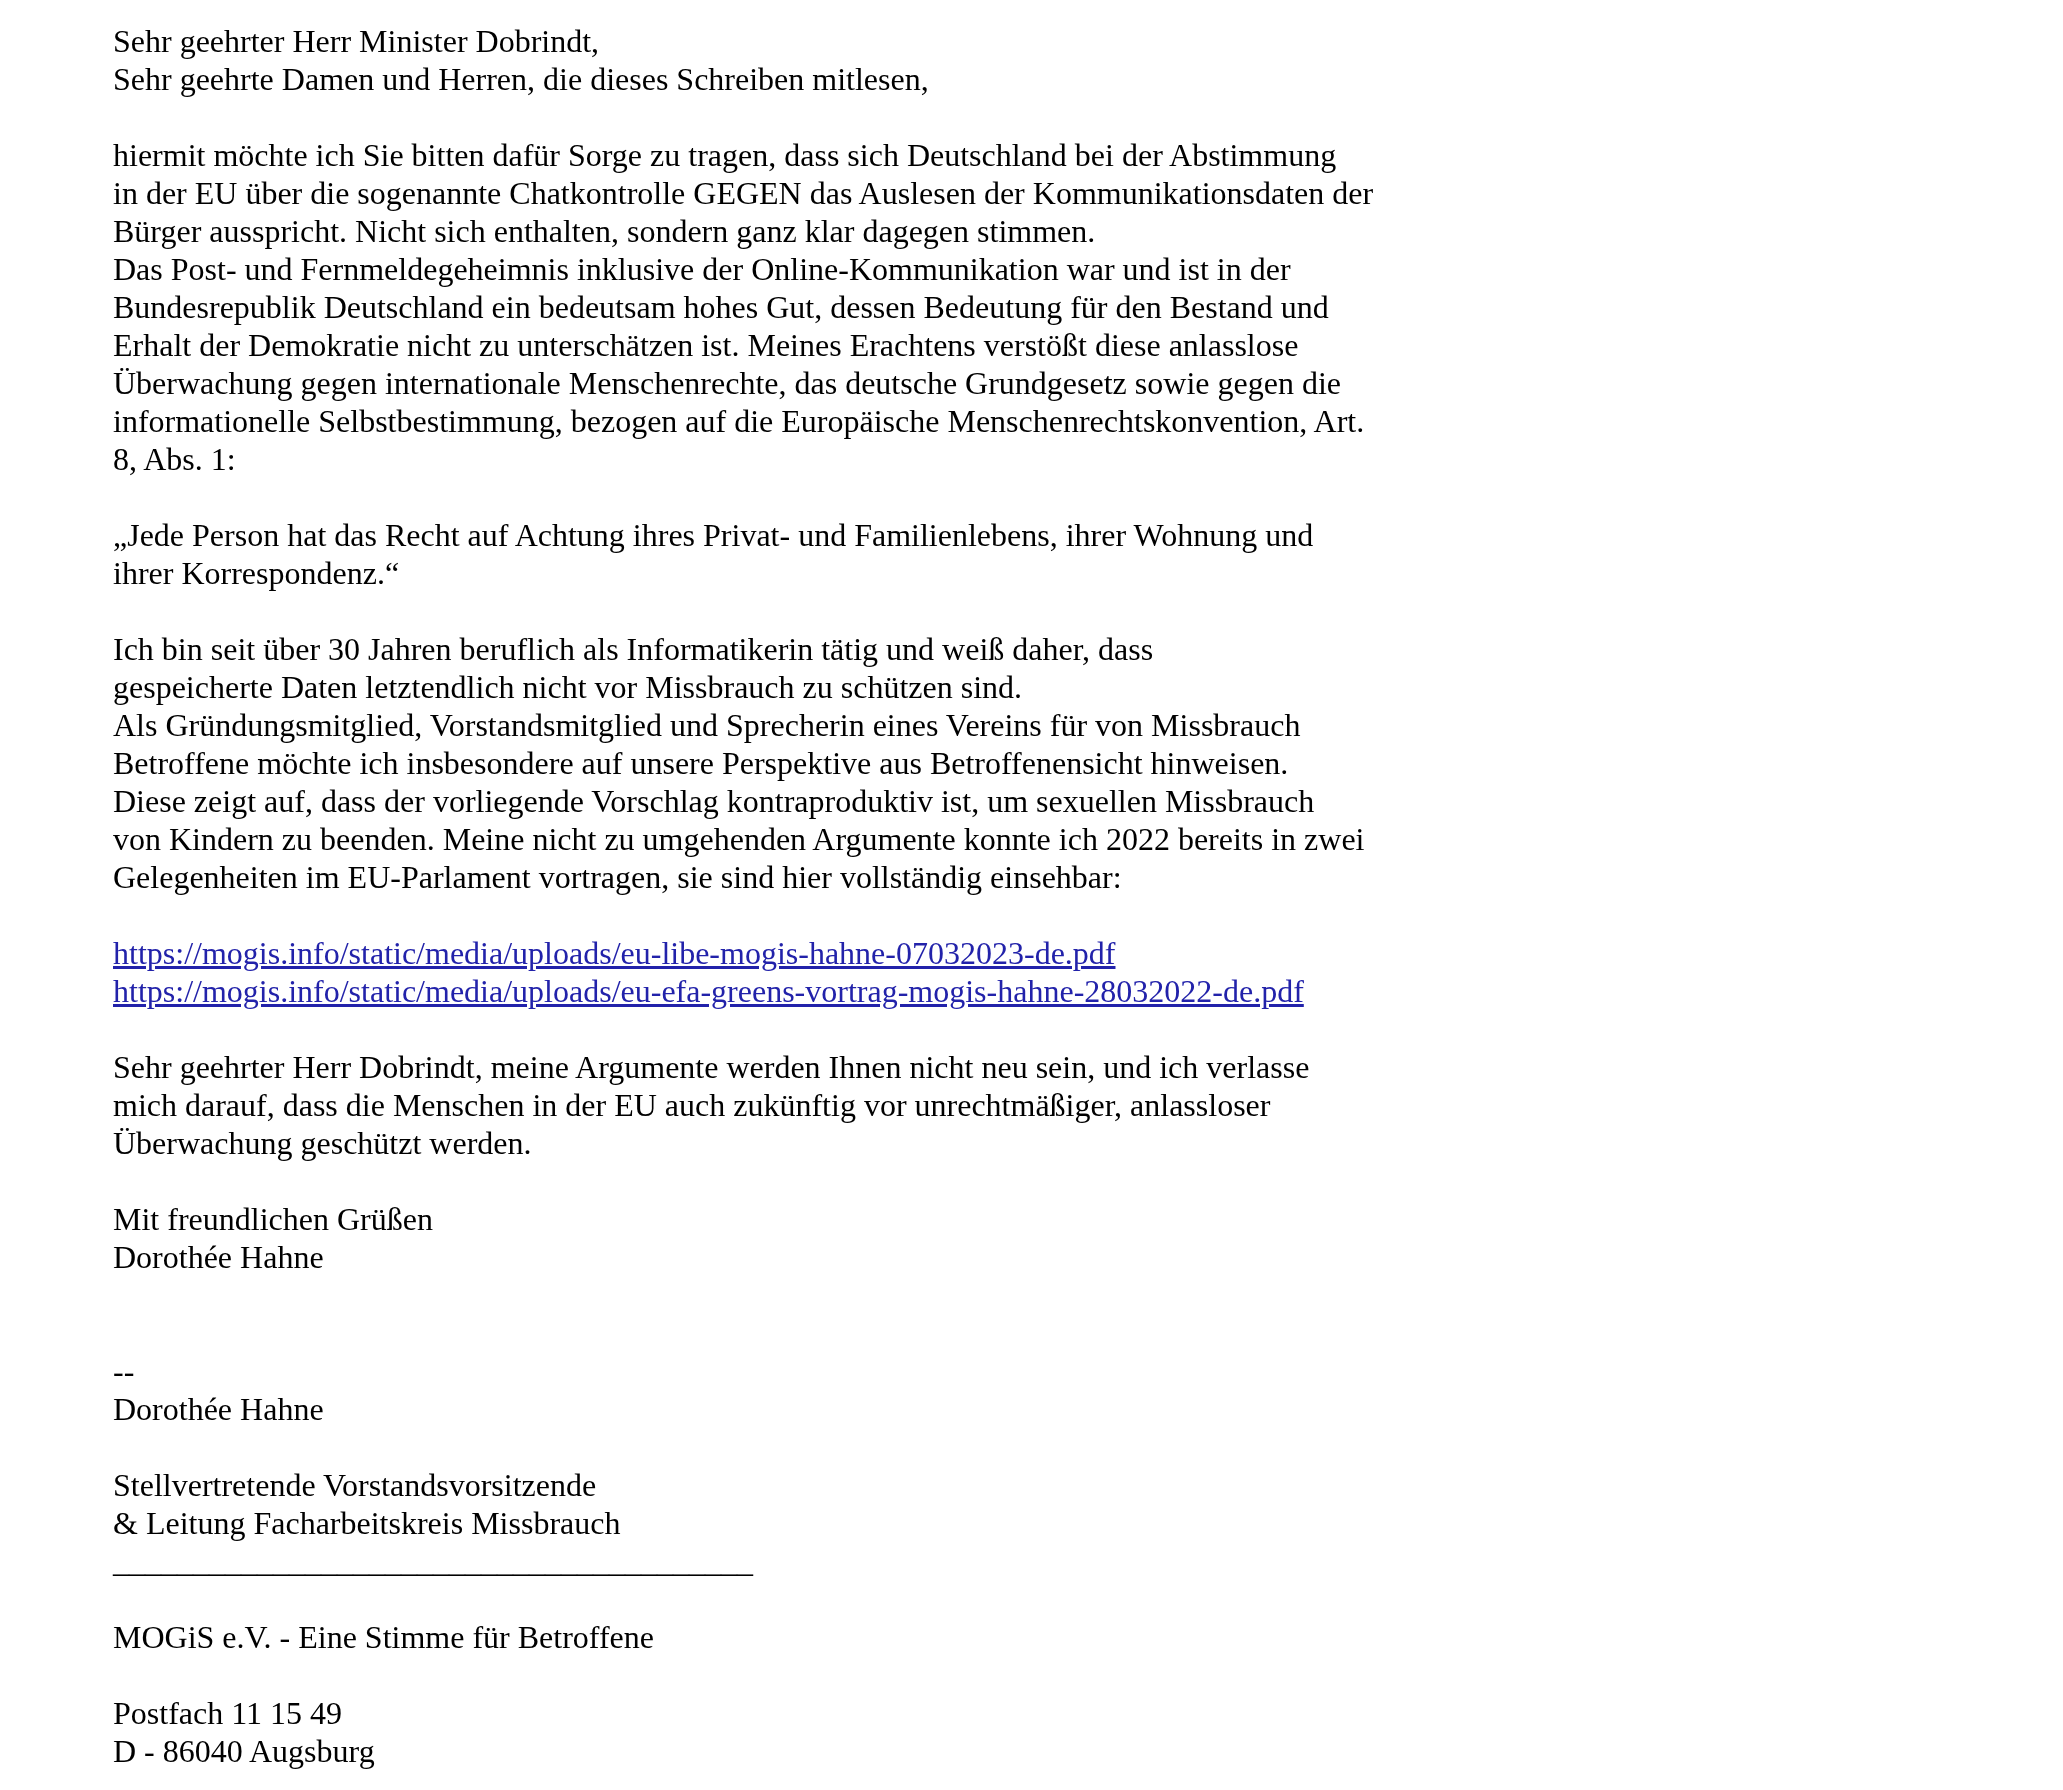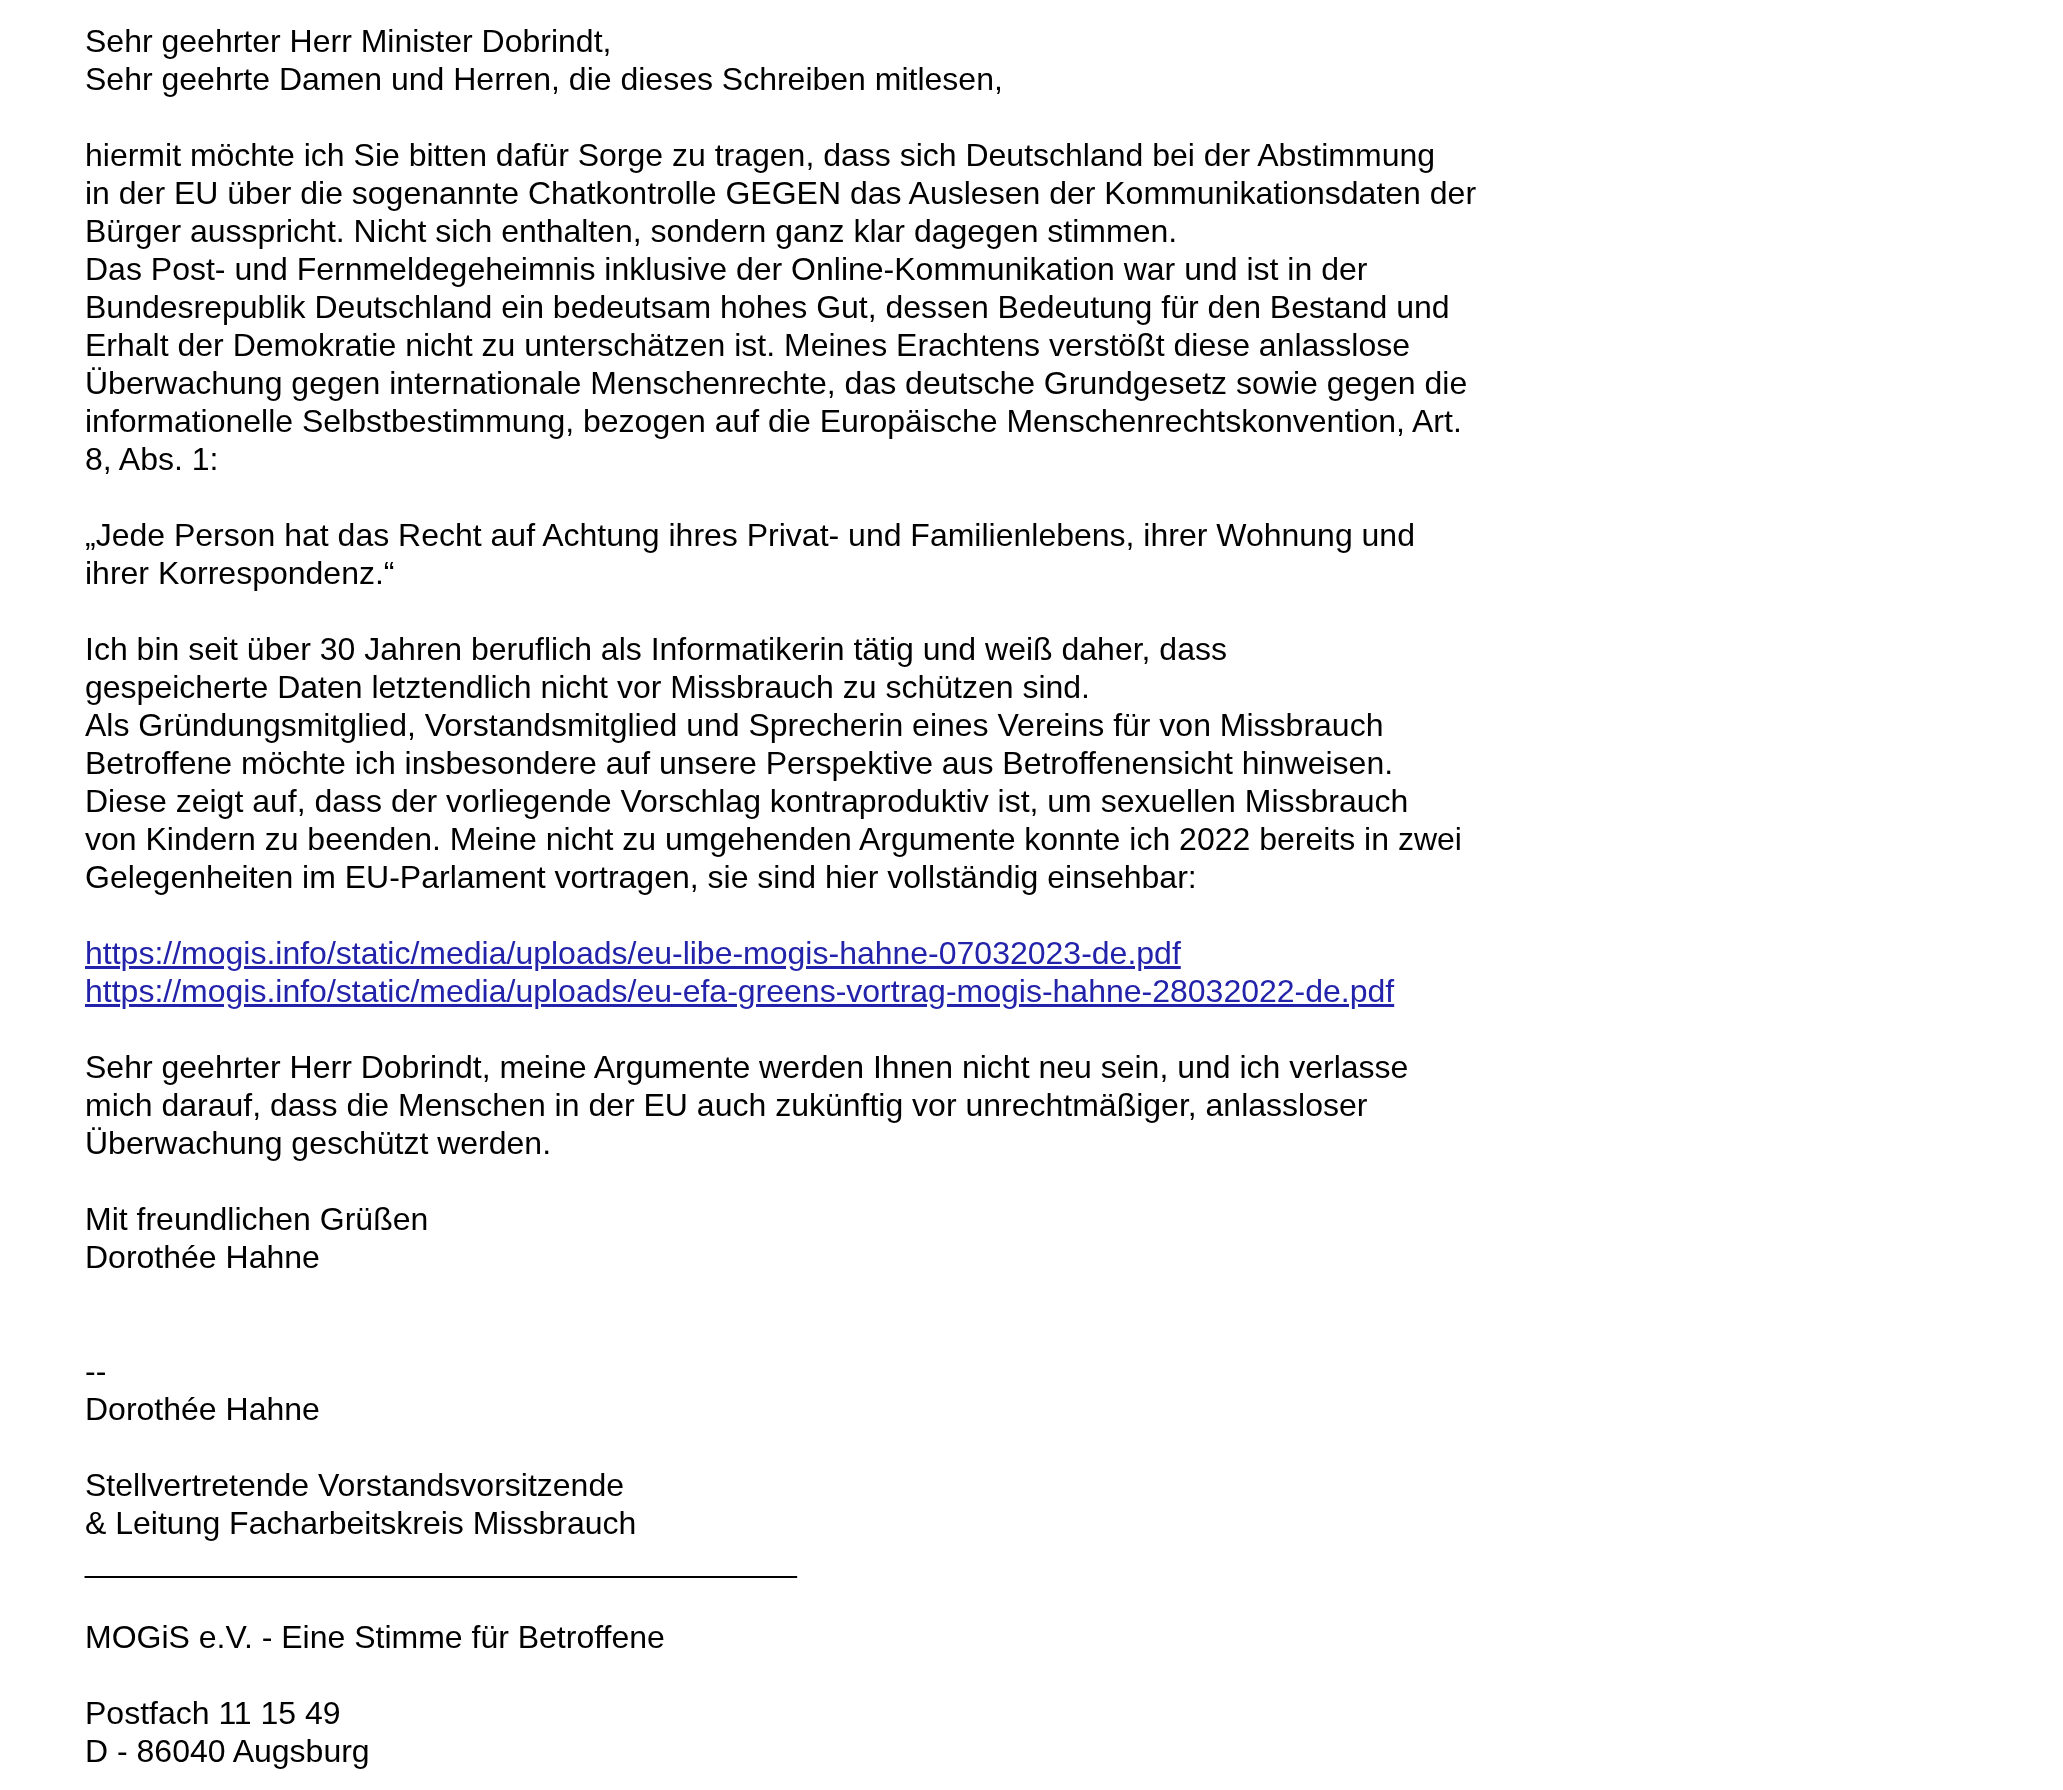--- a/index.html
+++ b/index.html
@@ -13,22 +13,22 @@
     overflow: hidden;
   }
   .page {
     width: 2063px;
     height: 1790px;
     background: #ffffff;
     box-sizing: border-box;
   }
   pre.email-text {
     margin: 0;
-    padding: 22px 0 0 85px;
-    font-family: Liberation Sans, sans-serif;
+    padding: 22px 0 0 113px;
+    font-family: Liberation Serif, serif;
     font-size: 32px;
     line-height: 38px;
     color: #000000;
     white-space: pre;
   }
   pre.email-text .line {
     height: 38px;
     white-space: pre;
   }
   pre.email-text a.email-link {

